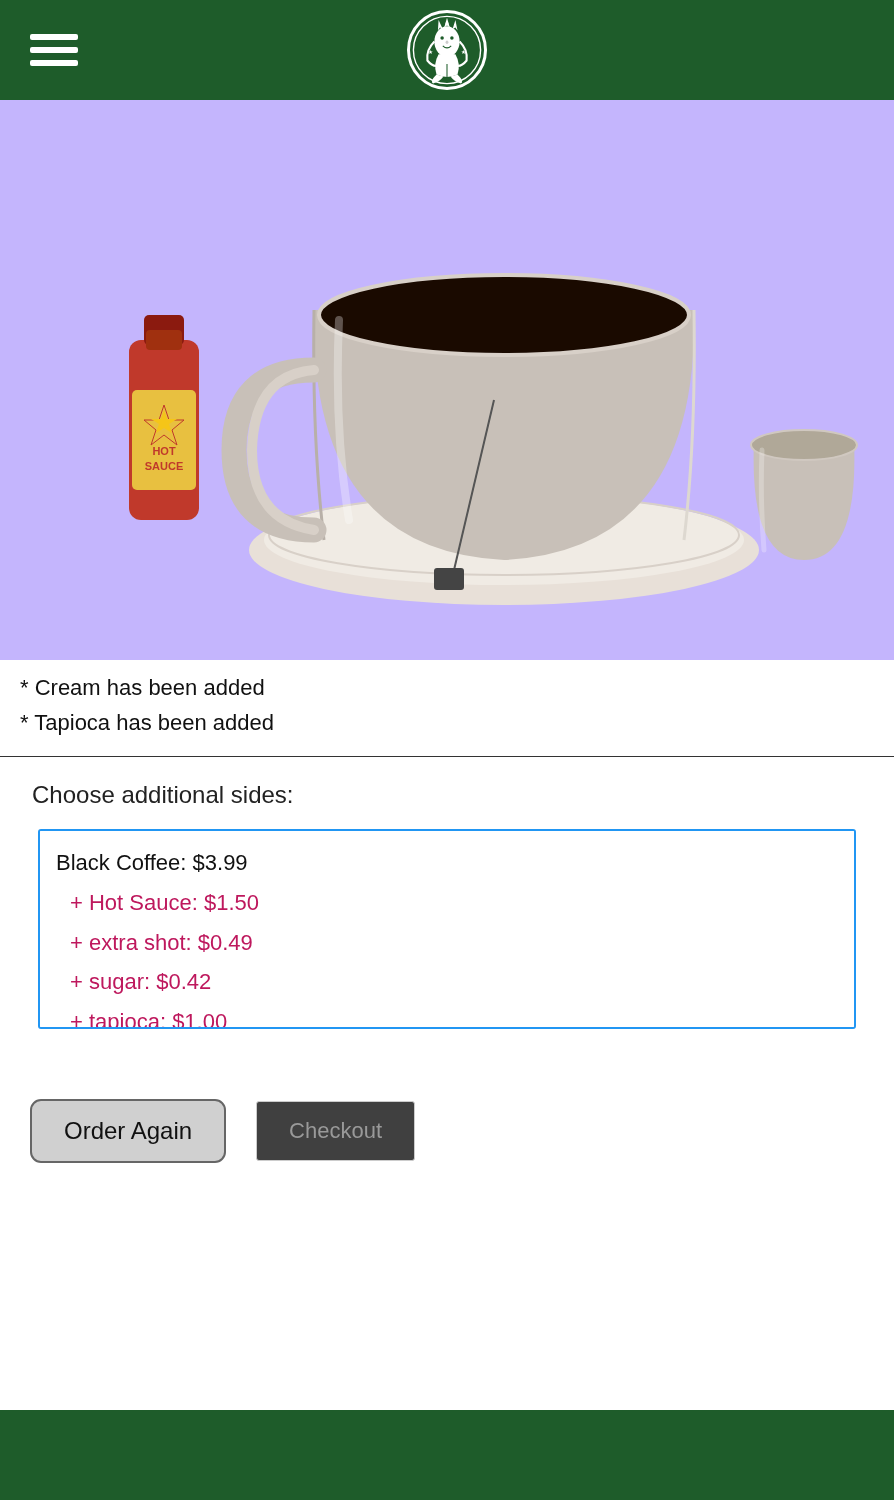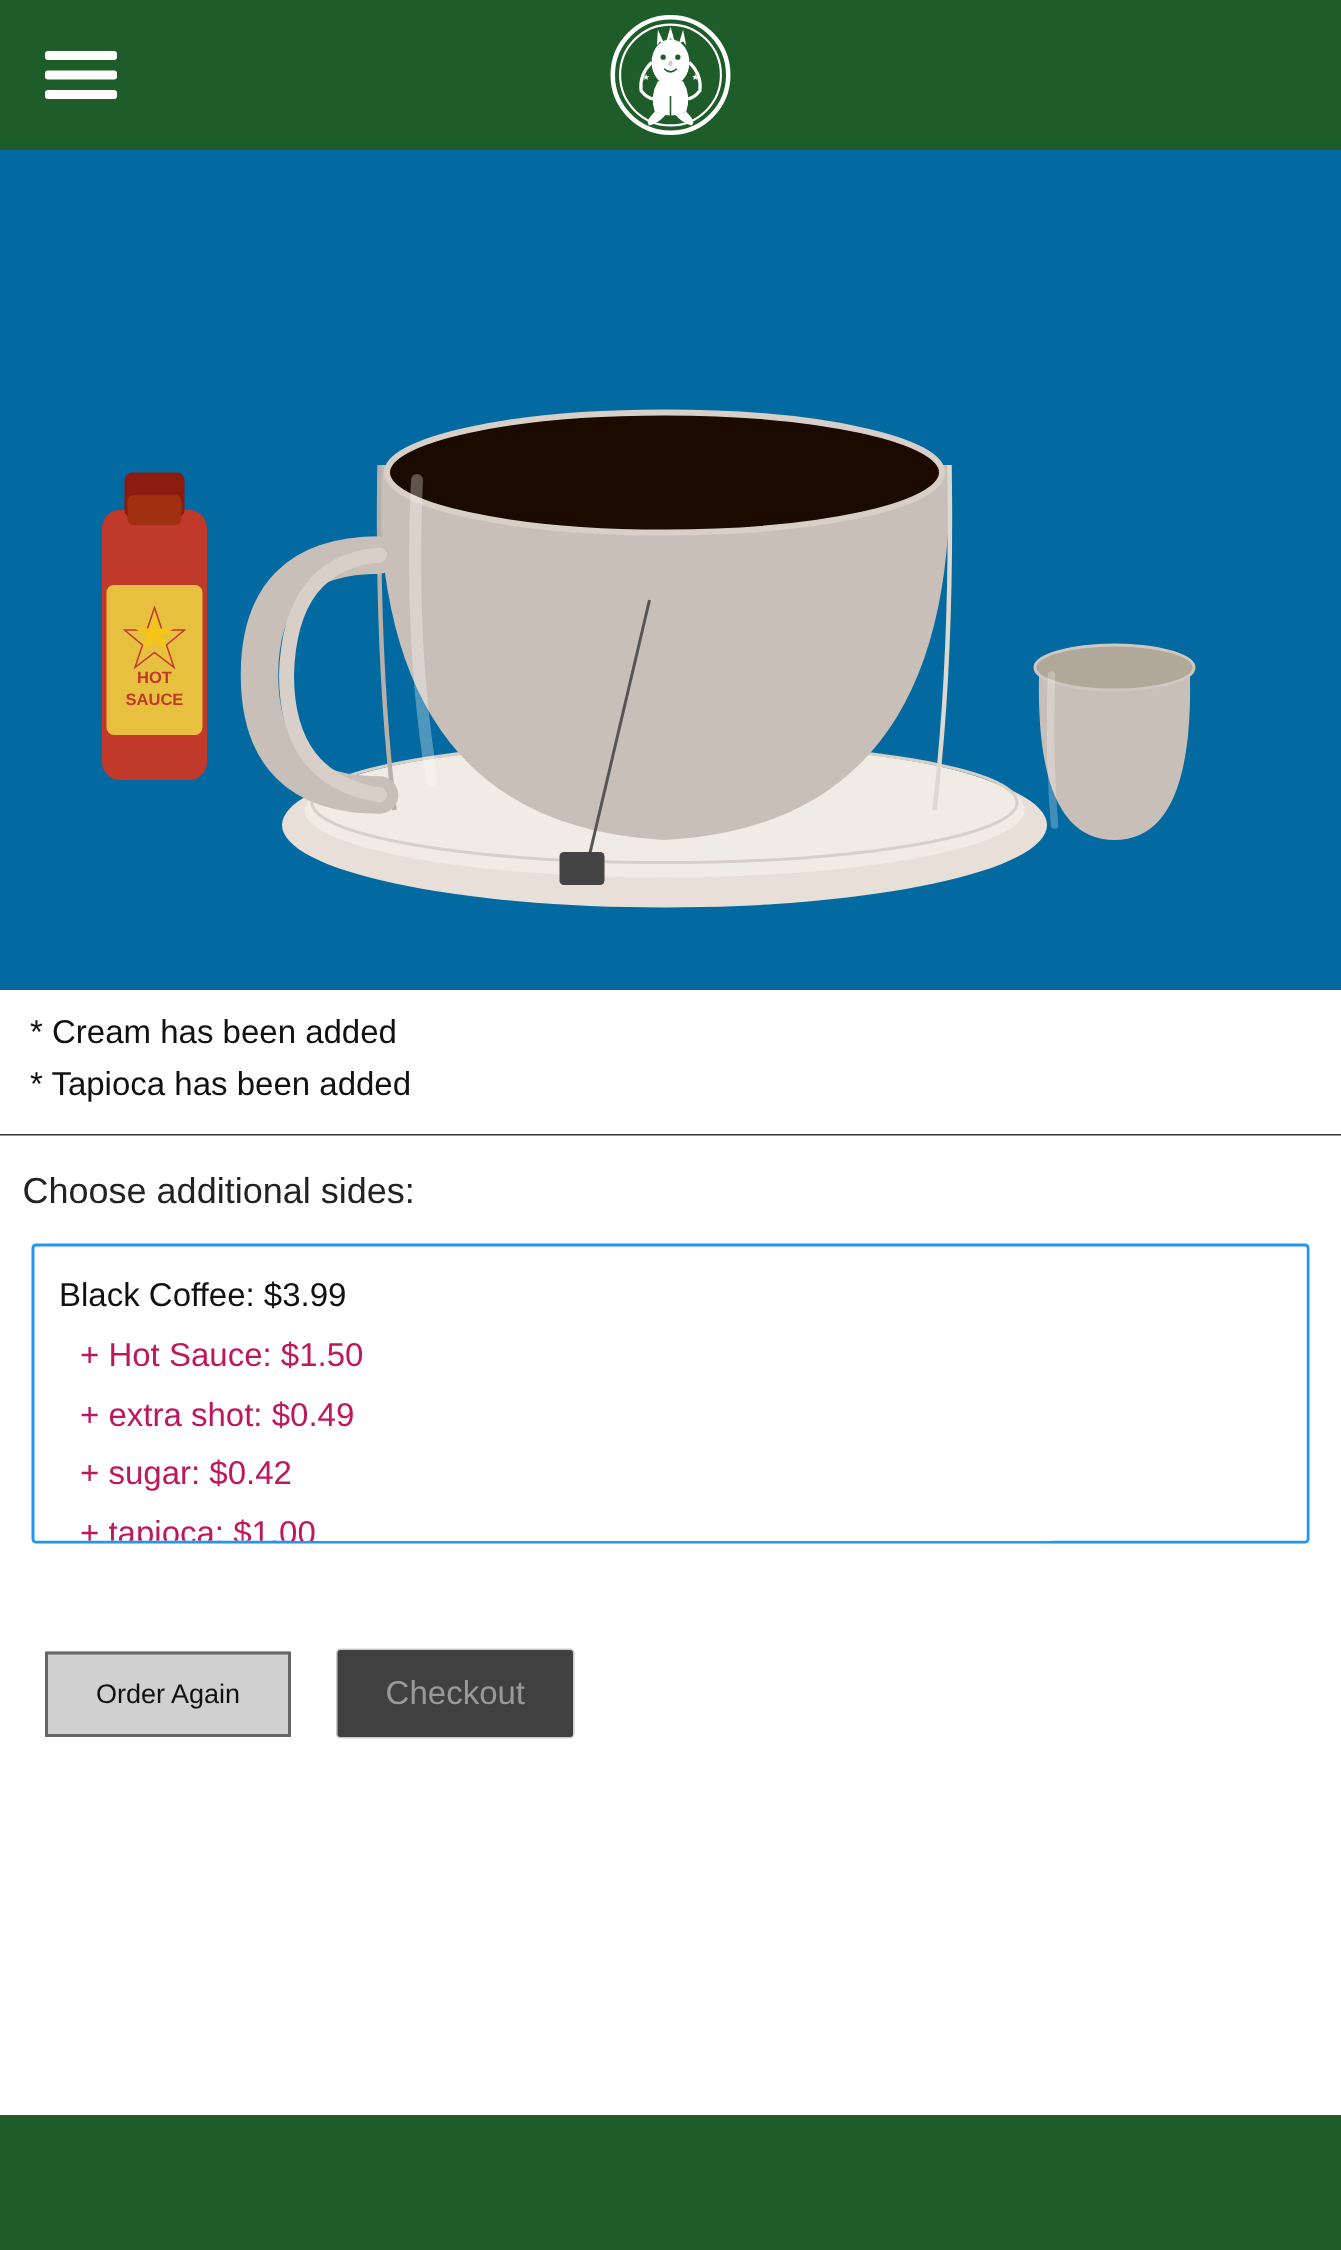--- a/index.html
+++ b/index.html
@@ -48,47 +48,46 @@
       justify-content: center;
       overflow: hidden;
     }
     .logo-svg {
       width: 70px;
       height: 70px;
     }
 
     
     .hero {
-      background: #0369a1;
+      background: #c4b5fd;
       height: 560px;
       display: flex;
       align-items: center;
-      justify-content: flex-start;
+      justify-content: flex-end;
       position: relative;
       overflow: hidden;
       flex-shrink: 0;
-      padding-left: 13px;
     }
 
     
     .status-text {
       background: #fff;
       padding: 10px 20px 16px 20px;
       border-bottom: 1px solid #333;
       flex-shrink: 0;
     }
     .status-text p {
       font-size: 22px;
       color: #111;
       line-height: 1.6;
     }
 
     
     .choices-section {
-      padding: 24px 15px;
+      padding: 24px 32px;
       flex-shrink: 0;
     }
     .choices-title {
       font-size: 24px;
       color: #222;
       margin-bottom: 20px;
     }
     .checkboxes-grid {
       display: grid;
       grid-template-columns: repeat(3, 220px);
@@ -147,26 +146,26 @@
 
     
     .buttons-row {
       display: flex;
       gap: 30px;
       padding: 30px 30px;
       align-items: center;
     }
     .btn-order-again {
       padding: 16px 32px;
-      font-size: 18px;
+      font-size: 24px;
       border: 2px solid #666;
       background: #d0d0d0;
       cursor: pointer;
       color: #111;
-      border-radius: 0;
+      border-radius: 11px;
     }
     .btn-checkout {
       padding: 16px 32px;
       font-size: 22px;
       border: 1px solid #ccc;
       background: #404040;
       cursor: pointer;
       color: #999;
       border-radius: 3px;
     }

